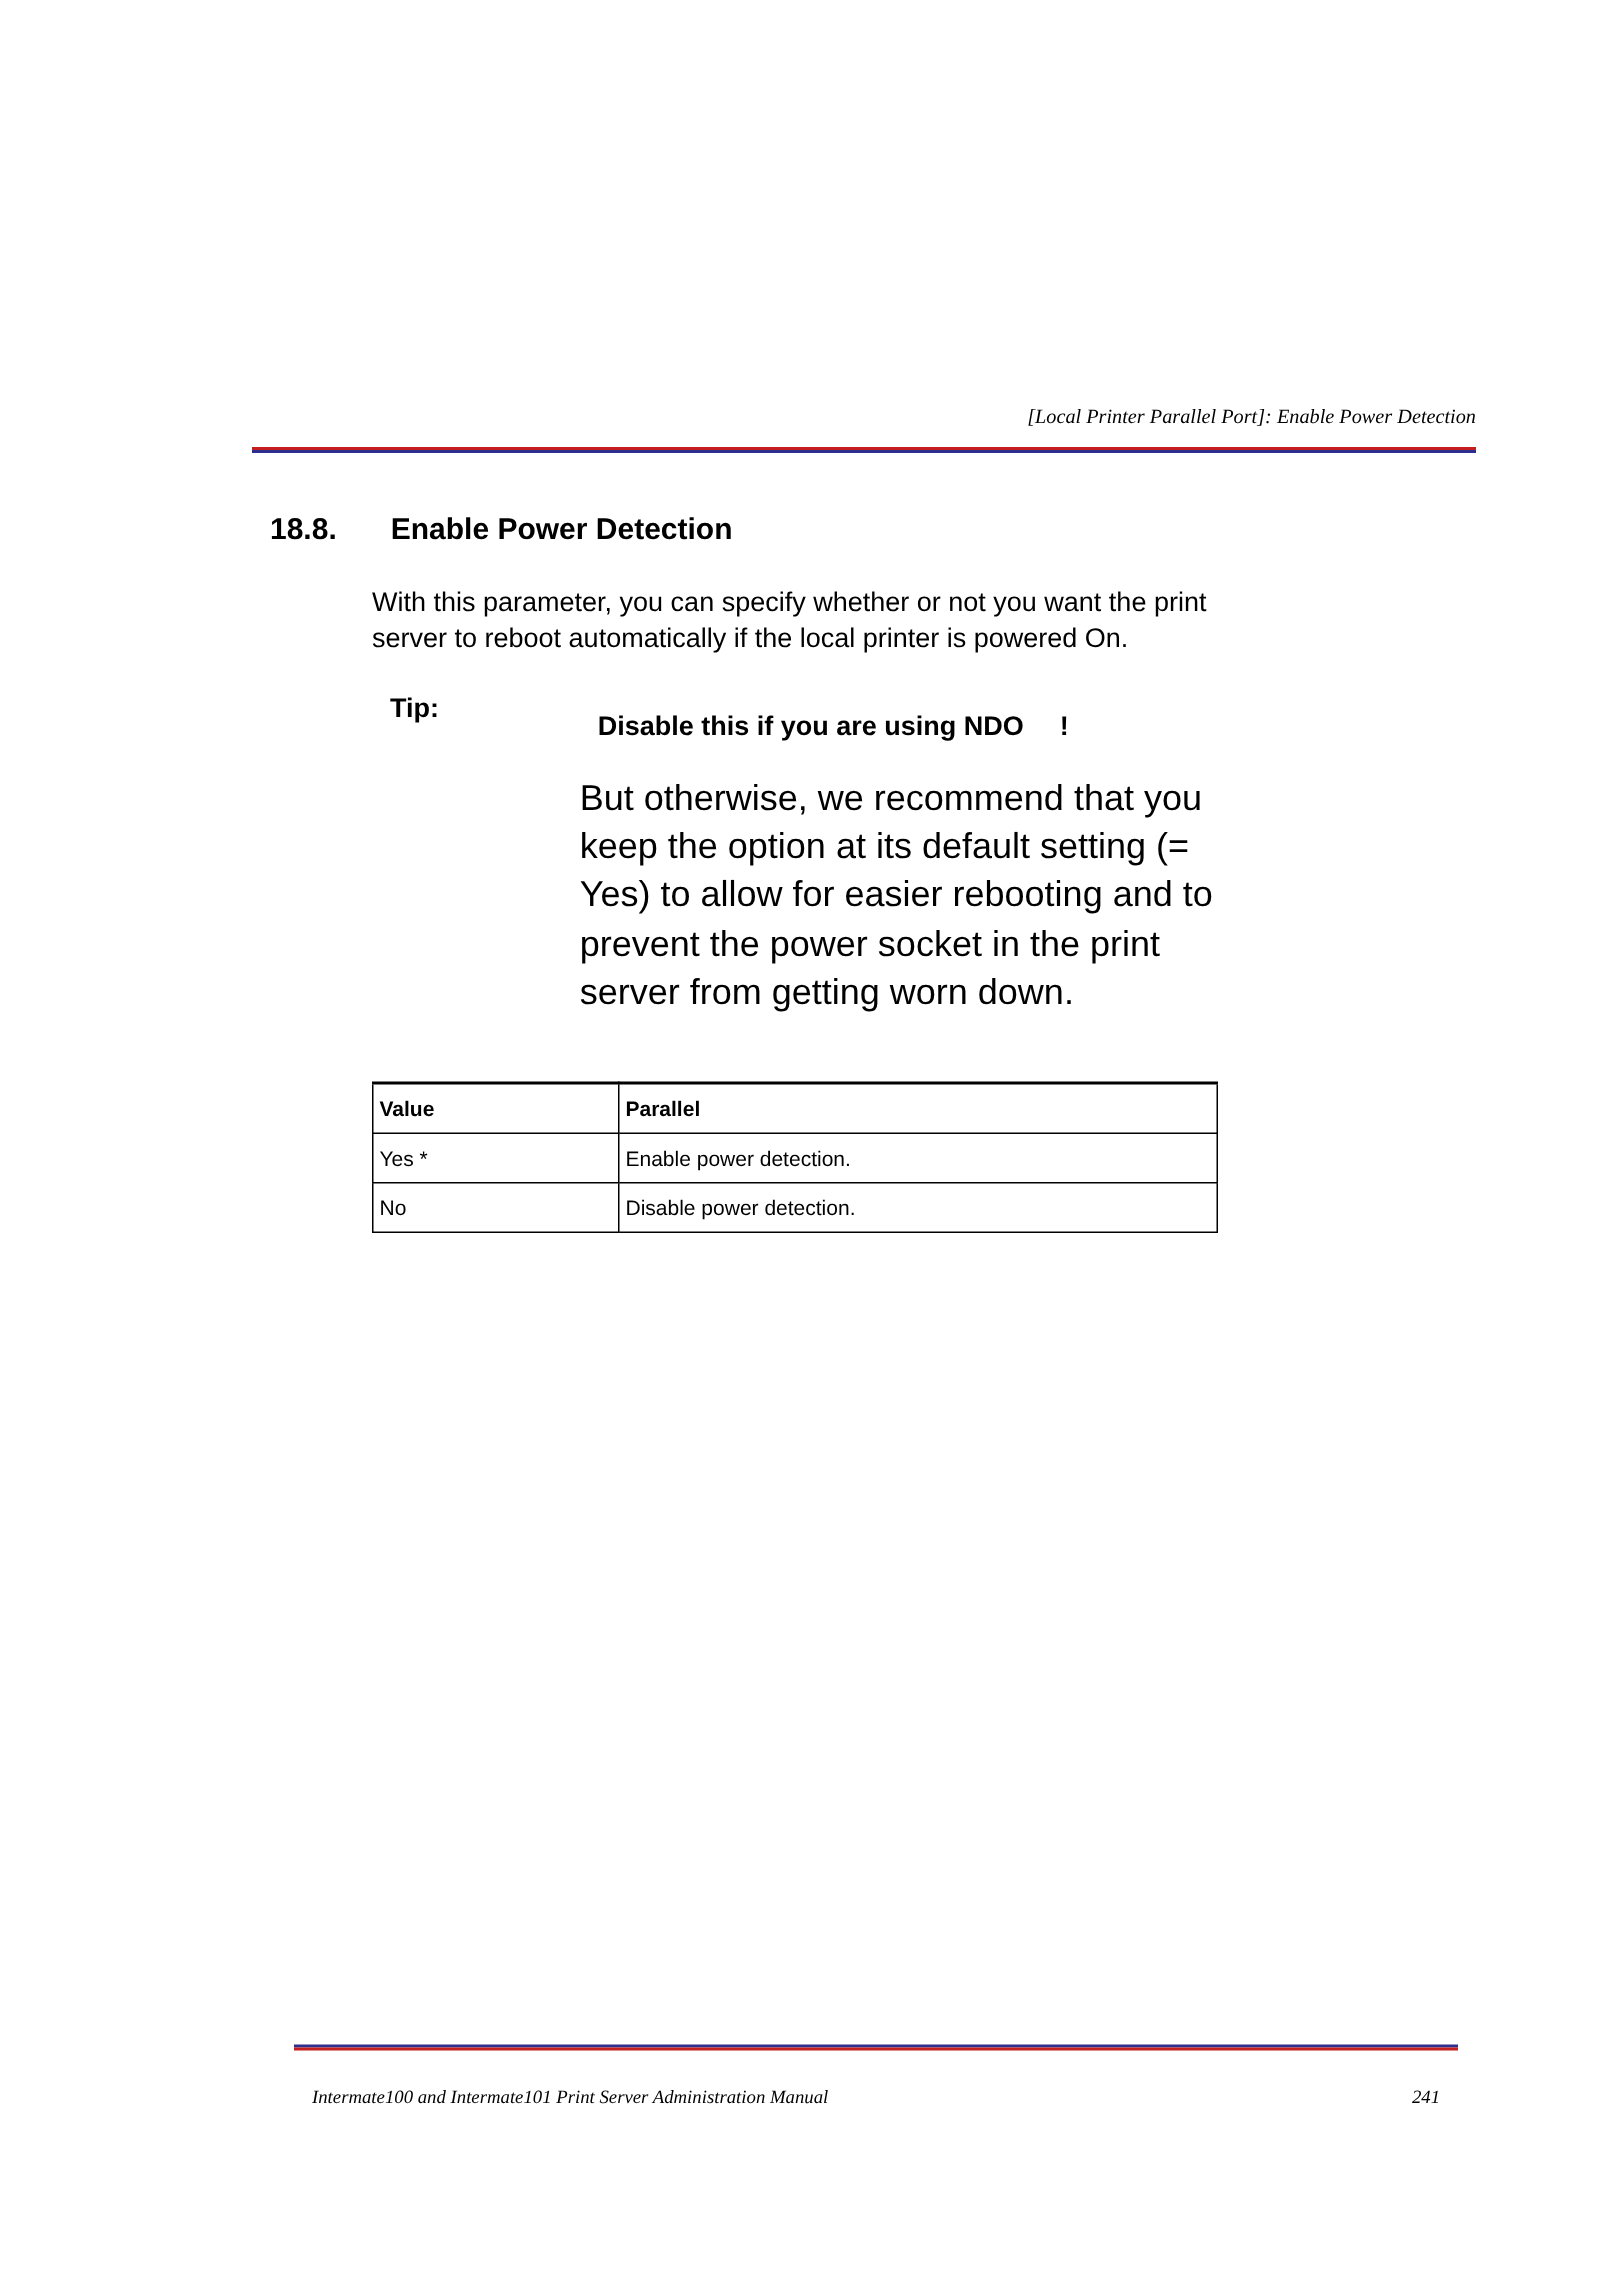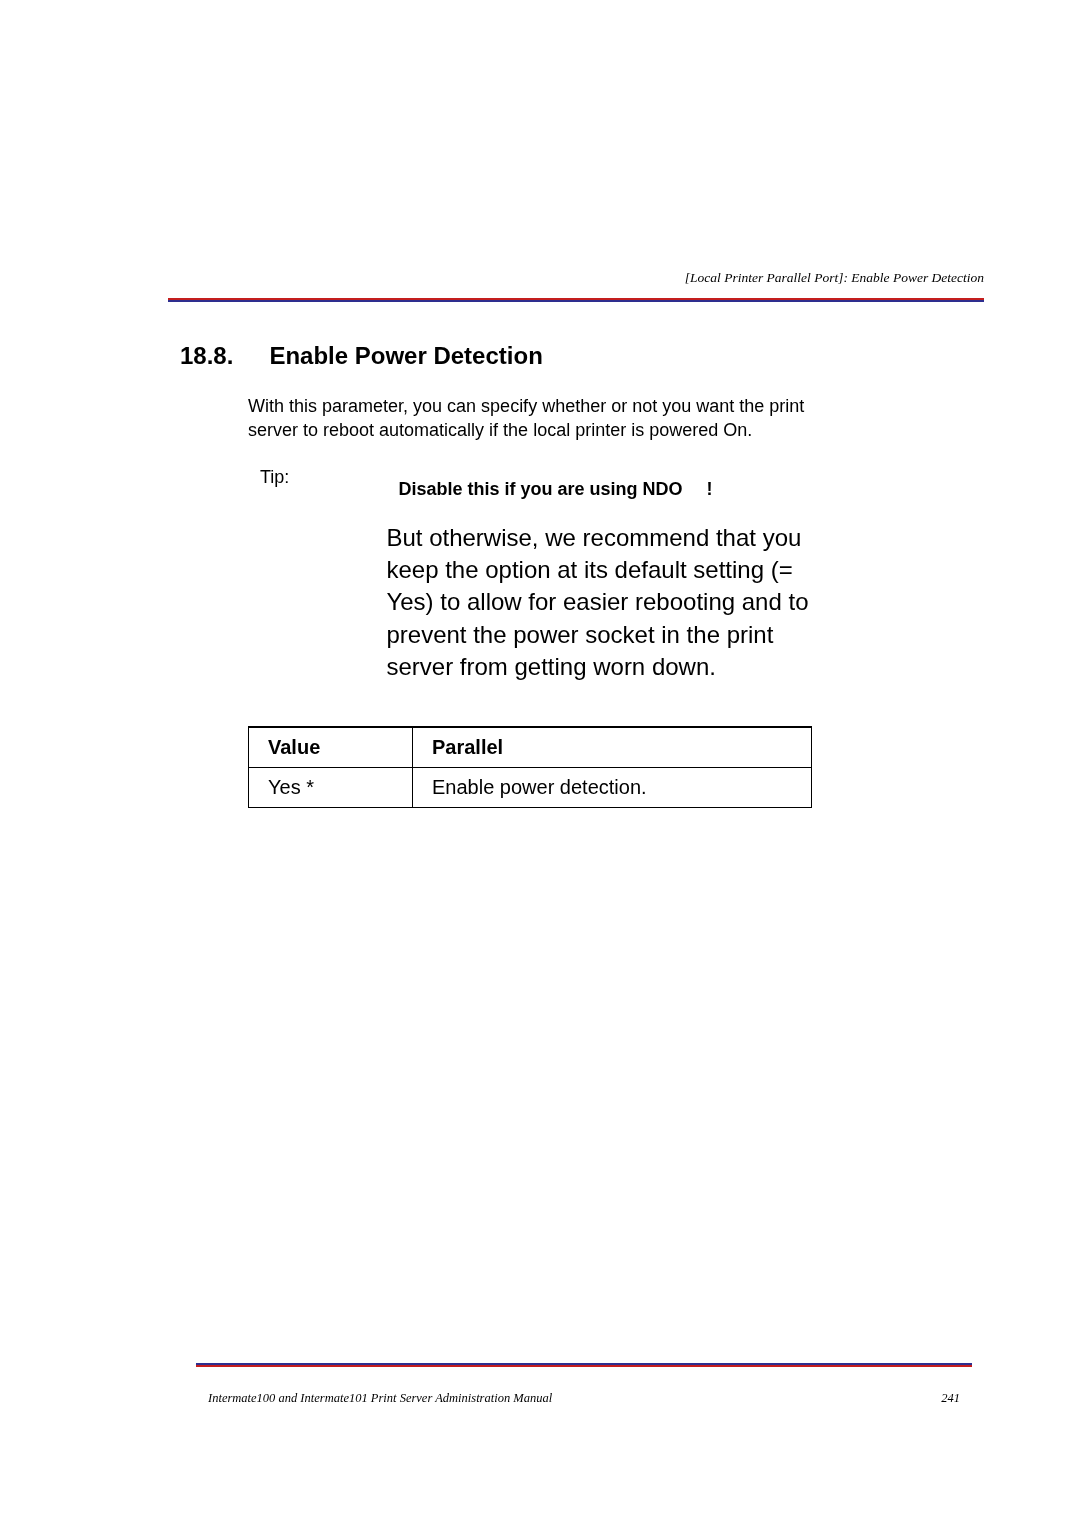--- a/index.html
+++ b/index.html
@@ -28,21 +28,21 @@
     color: #000;
     margin-bottom: 8px;
   }
   .header-rule {
     height: 4px;
     border-top: 2px solid #c41e1e;
     border-bottom: 2px solid #2e2e8f;
     margin-bottom: 28px;
   }
   .section-heading {
-    font-size: 24px;
+    font-size: 20px;
     font-weight: bold;
     color: #000;
     margin-bottom: 12px;
     font-family: Arial, Helvetica, sans-serif;
   }
   .section-heading .num {
     display: inline-block;
     margin-right: 24px;
   }
   .body-text {
@@ -52,21 +52,21 @@
     color: #000;
     margin-bottom: 8px;
     max-width: 560px;
   }
   .tip-block {
     margin-left: 92px;
     margin-bottom: 18px;
   }
   .tip-label {
     font-size: 18px;
-    font-weight: normal;
+    font-weight: bold;
     display: inline-block;
     vertical-align: top;
     width: 86px;
   }
   .tip-body {
     display: inline-block;
     vertical-align: top;
     max-width: 470px;
   }
   .tip-strong {
@@ -82,23 +82,23 @@
   }
   .values-table {
     margin-left: 92px;
     width: 564px;
     border-collapse: collapse;
     border-top: 2px solid #000;
   }
   .values-table th,
   .values-table td {
     border: 1px solid #000;
-    padding: 8px 19px;
+    padding: 8px 4px;
     text-align: left;
-    font-size: 20px;
+    font-size: 14px;
     vertical-align: middle;
   }
   .values-table th {
     font-weight: bold;
   }
   .values-table .col-value {
     width: 164px;
   }
   .footer {
     position: absolute;
@@ -152,20 +152,24 @@
       <tr>
         <th class="col-value">Value</th>
         <th>Parallel</th>
       </tr>
     </thead>
     <tbody>
       <tr>
         <td>Yes *</td>
         <td>Enable power detection.</td>
       </tr>
+      <tr>
+        <td>No</td>
+        <td>Disable power detection.</td>
+      </tr>
     </tbody>
   </table>
 
   <div class="footer">
     <div class="footer-rule"></div>
     <div class="footer-text">
       <span class="left">Intermate100 and Intermate101 Print Server Administration Manual</span>
       <span class="right">241</span>
     </div>
   </div>

